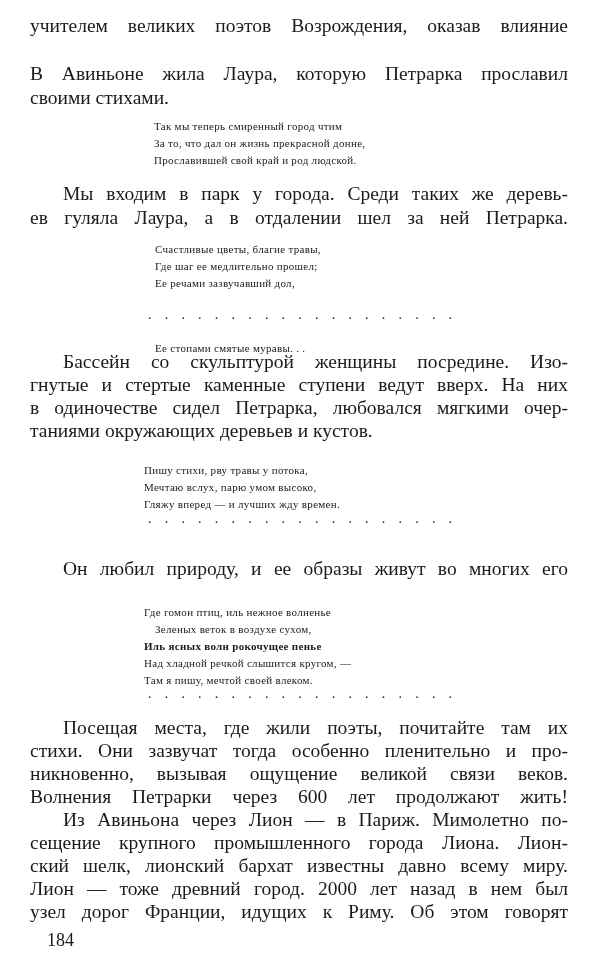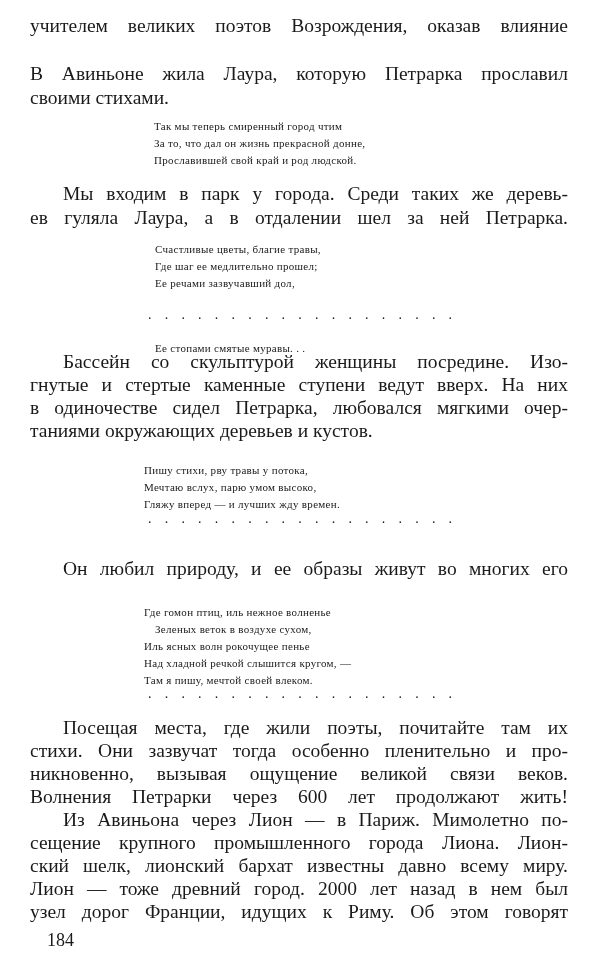--- a/index.html
+++ b/index.html
@@ -42,21 +42,21 @@
 
   <div class="line verse" style="left:144px; top:462px;">Пишу стихи, рву травы у потока,</div>
   <div class="line verse" style="left:144px; top:479px;">Мечтаю вслух, парю умом высоко,</div>
   <div class="line verse" style="left:144px; top:496px;">Гляжу вперед — и лучших жду времен.</div>
   <div class="dots" style="left:148px; top:511px;">...................</div>
 
   <div class="line prose" style="top:557px; padding-left:33px; width:505px;">Он любил природу, и ее образы живут во многих его</div>
 
   <div class="line verse" style="left:144px; top:604px;">Где гомон птиц, иль нежное волненье</div>
   <div class="line verse" style="left:155px; top:621px;">Зеленых веток в воздухе сухом,</div>
-  <div class="line verse" style="left:144px; top:638px;">Иль ясных волн рокочущее пенье</div>
+  <div class="line verse" style="left:144px; top:638px;font-weight:bold;">Иль ясных волн рокочущее пенье</div>
   <div class="line verse" style="left:144px; top:655px;">Над хладной речкой слышится кругом, —</div>
   <div class="line verse" style="left:144px; top:672px;">Там я пишу, мечтой своей влеком.</div>
   <div class="dots" style="left:148px; top:686px;">...................</div>
 
   <div class="line prose" style="top:716px; padding-left:33px; width:505px;">Посещая места, где жили поэты, почитайте там их</div>
   <div class="line prose" style="top:739px;">стихи. Они зазвучат тогда особенно пленительно и про-</div>
   <div class="line prose" style="top:762px;">никновенно, вызывая ощущение великой связи веков.</div>
   <div class="line prose" style="top:785px;">Волнения Петрарки через 600 лет продолжают жить!</div>
 
   <div class="line prose" style="top:808px; padding-left:33px; width:505px;">Из Авиньона через Лион — в Париж. Мимолетно по-</div>

